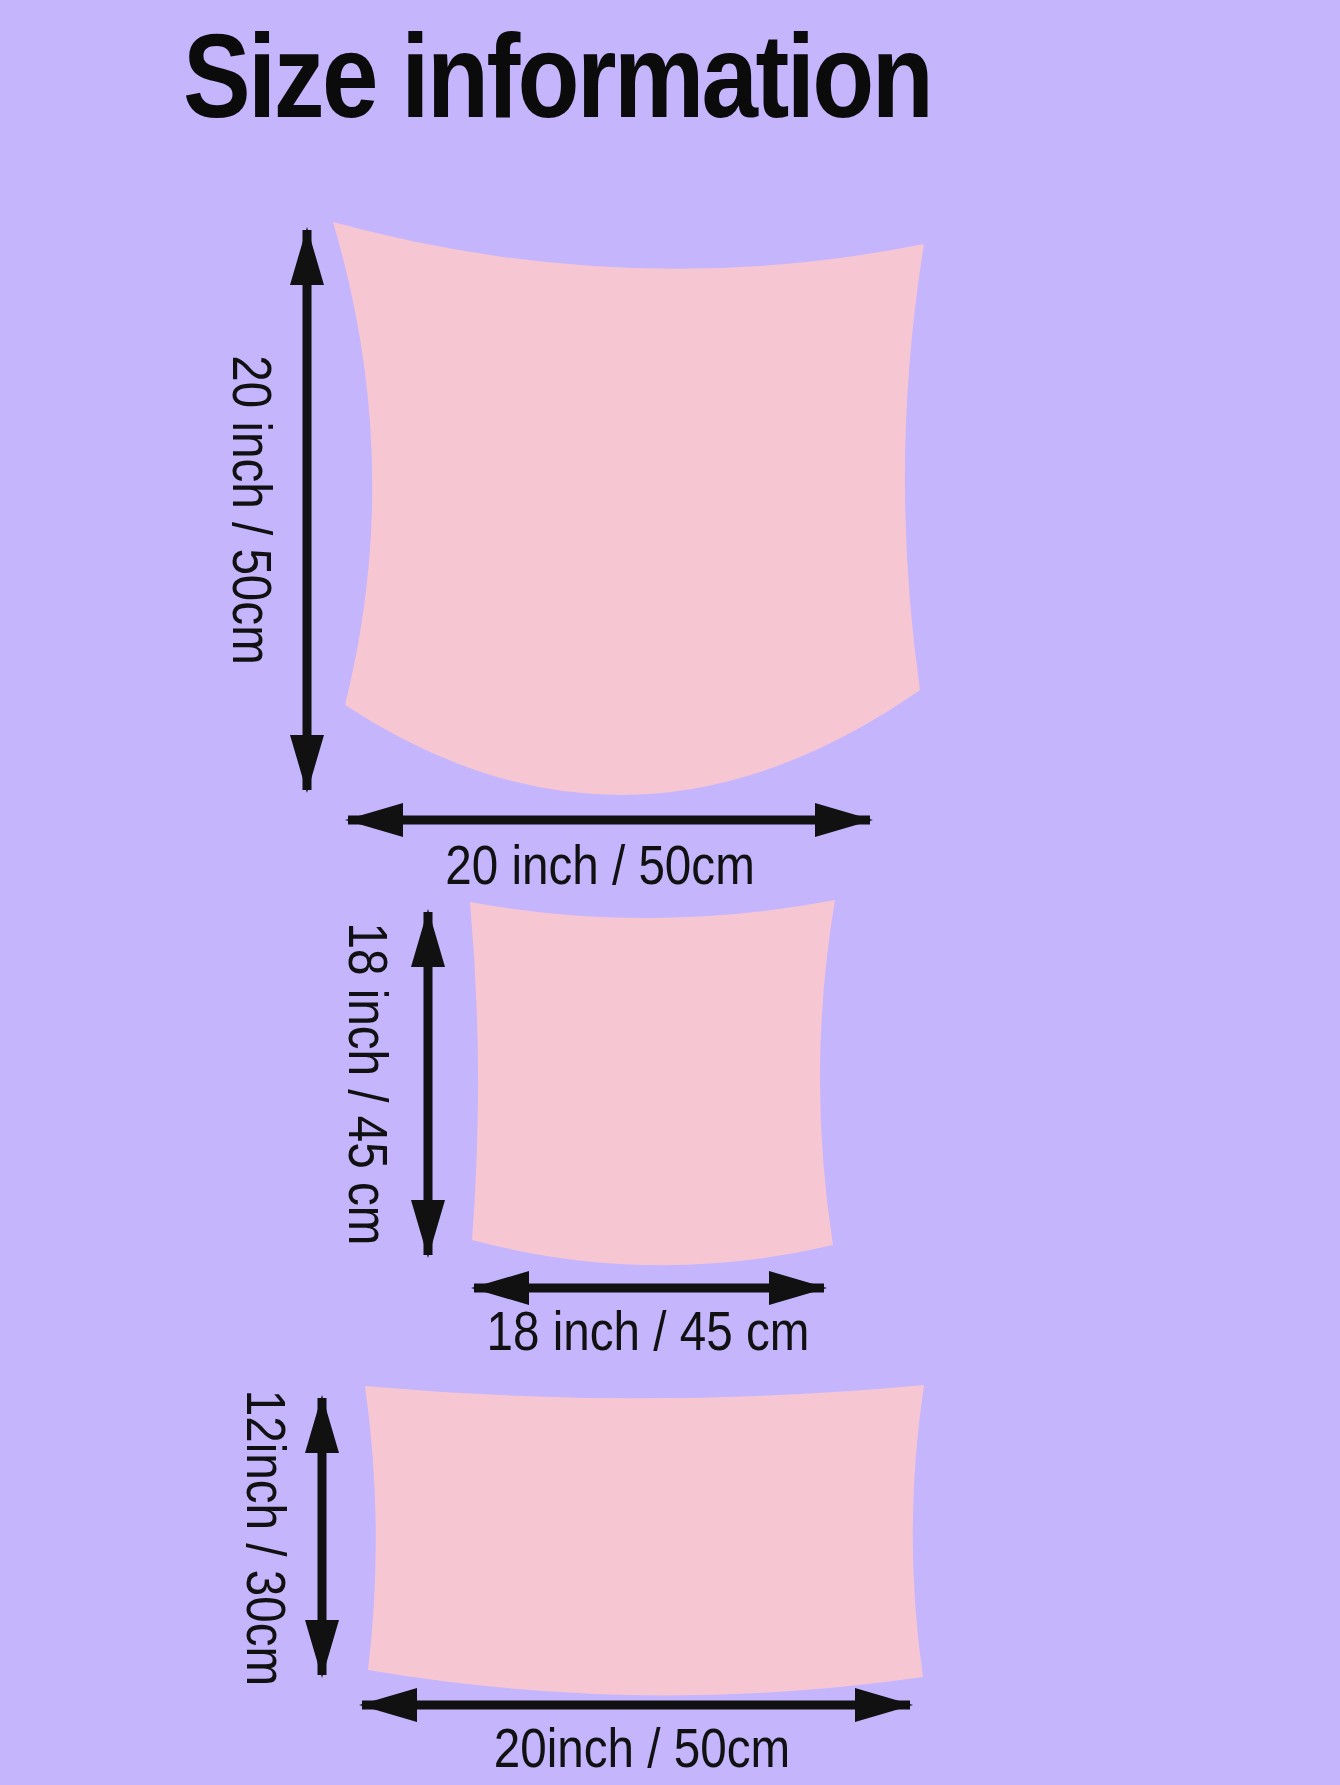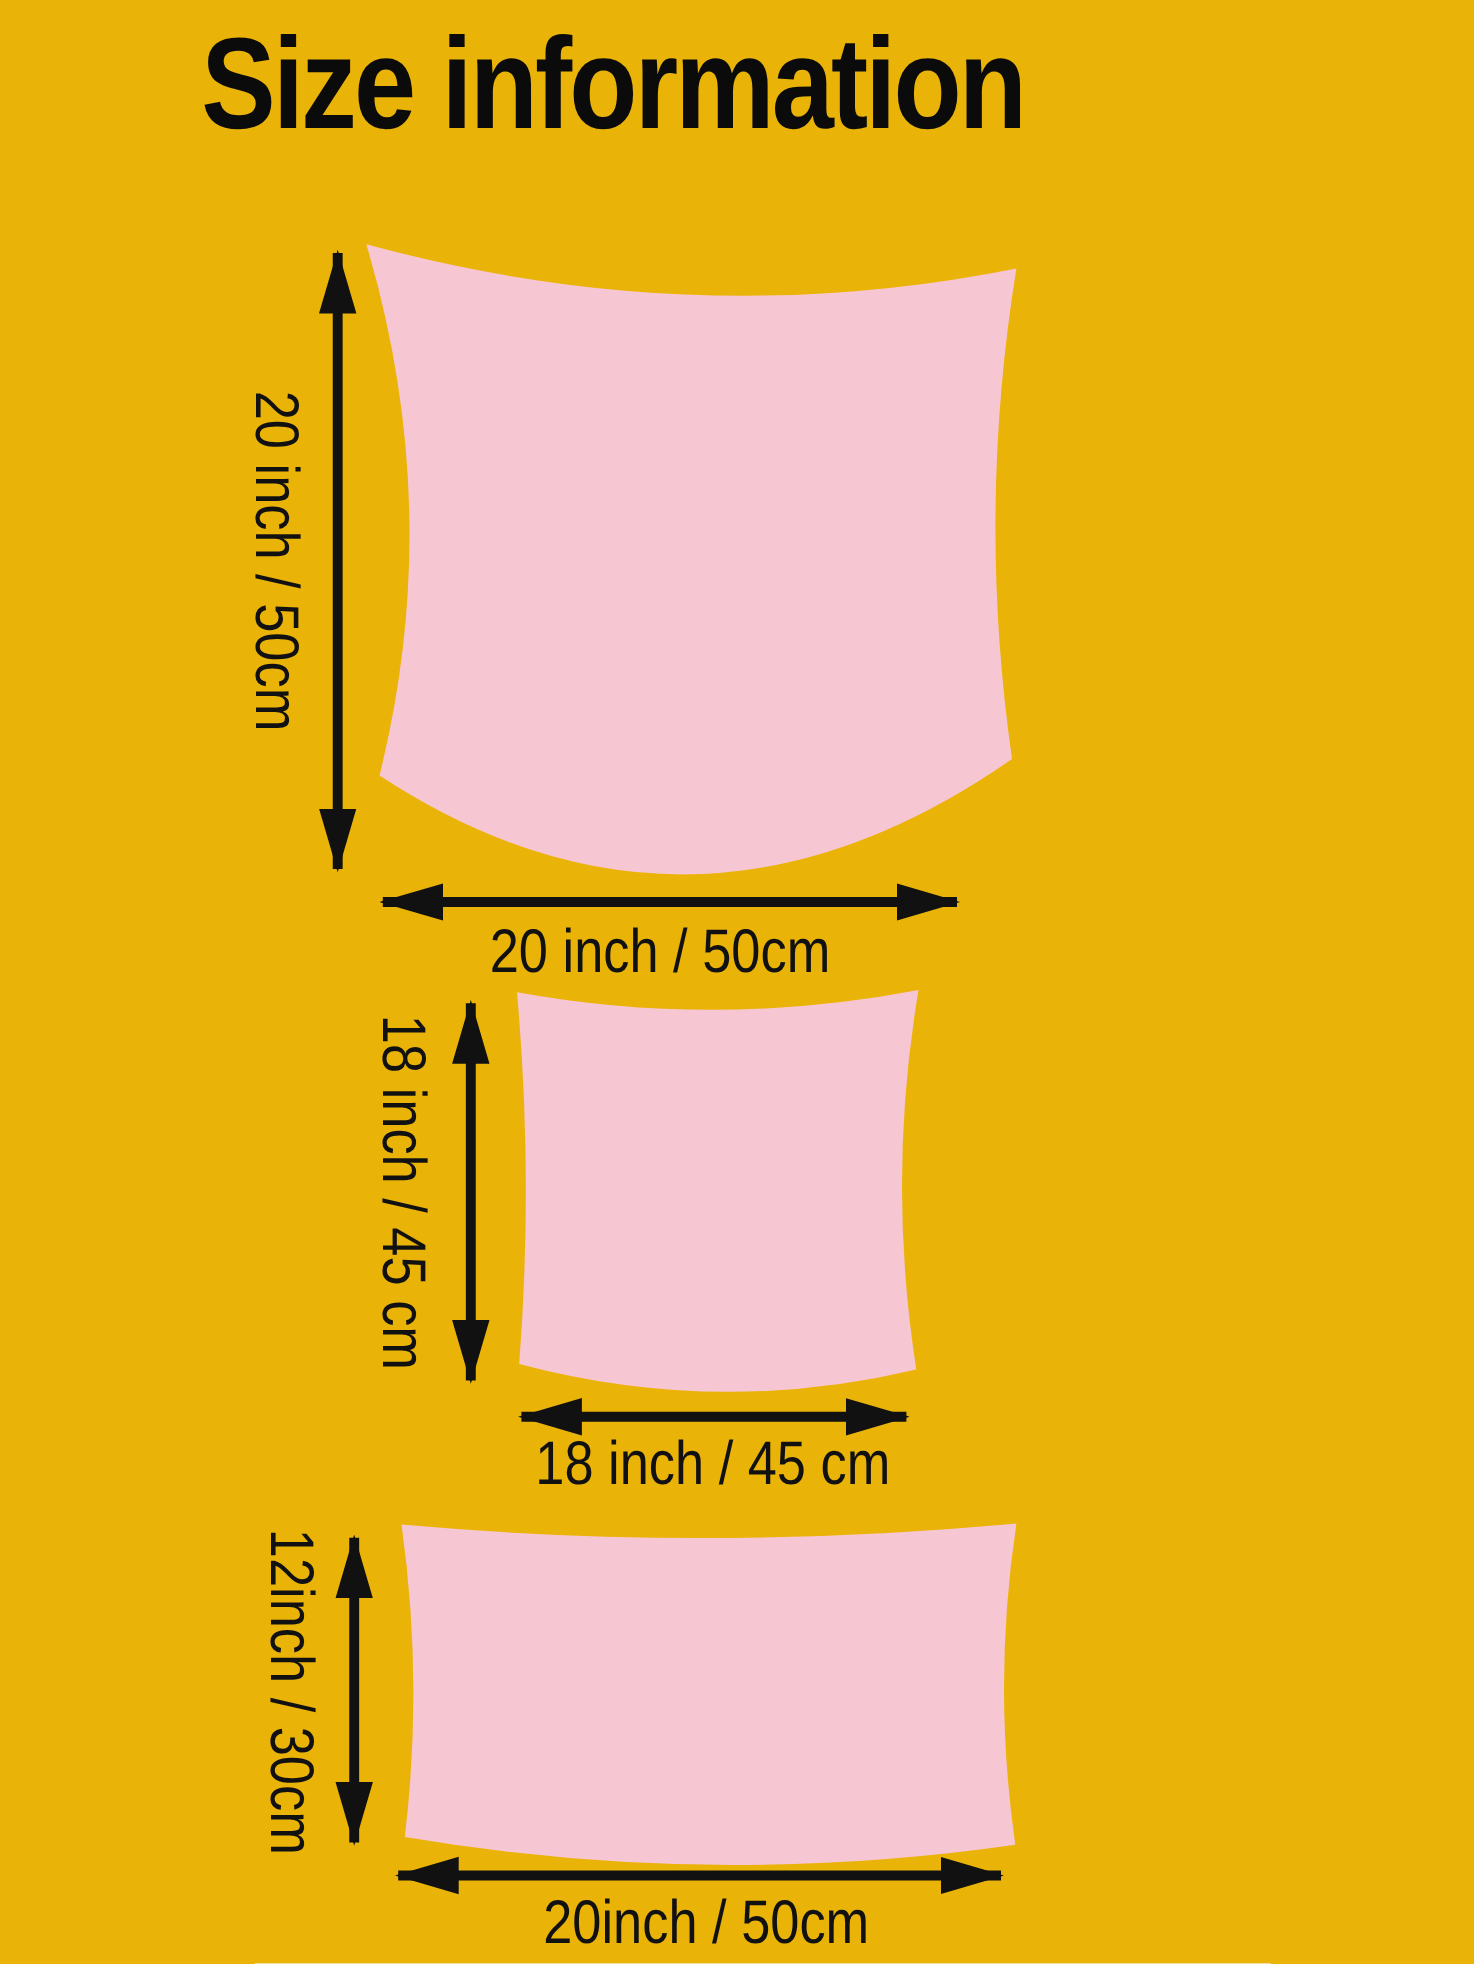--- a/index.html
+++ b/index.html
@@ -1,20 +1,20 @@
 <!DOCTYPE html>
 <html style="--ink: #111111; --pink: #F7C6D3;"><head>
 <meta charset="utf-8">
 <style>
   :root { --ink:#111111; --pink:#F7C6D3; }
   html,body { margin:0; padding:0; background:#ffffff; }
   .page {
     position:relative;
     width:1340px; height:1785px;
-    background:#eab308;
+    background:#c4b5fd;
     overflow:hidden;
     font-family:"Liberation Sans", sans-serif;
   }
   .page-title {
     position:absolute;
     left:183px; top:8px;
     margin:0;
     font-family:"Liberation Sans", sans-serif;
     font-size:118px;
     font-weight:700;

